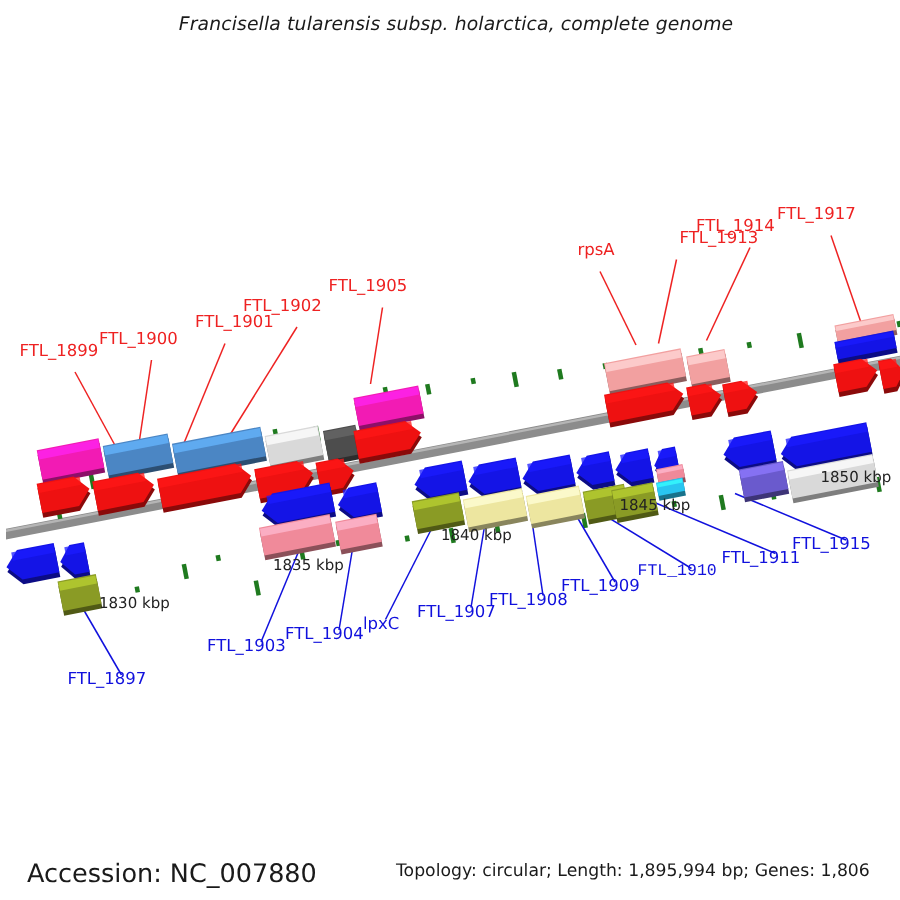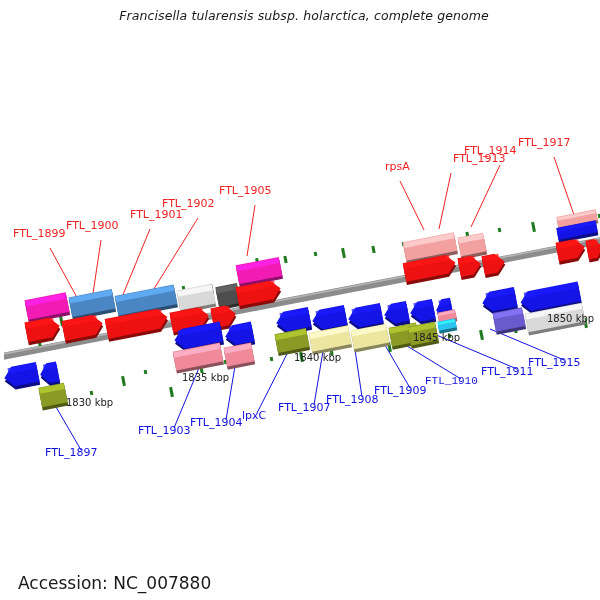--- a/index.html
+++ b/index.html
@@ -362,13 +362,14 @@
       <div class="lbl blue" style="left: 477px; top: 366px;">FTL_1911</div>
       <div class="lbl blue" style="left: 524px; top: 357px;">FTL_1915</div>
       <div class="lbl tick" style="left: 62px; top: 397px;">1830 kbp</div>
       <div class="lbl tick" style="left: 178px; top: 372px;">1835 kbp</div>
       <div class="lbl tick" style="left: 290px; top: 352px;">1840 kbp</div>
       <div class="lbl tick" style="left: 409px; top: 332px;">1845 kbp</div>
       <div class="lbl tick" style="left: 527px; top: 313px; margin-left: 16px;">1850 kbp</div>
     </div>
 
   <div id="footer-left">Accession: NC_007880</div>
+  <div id="footer-right">Topology: circular; Length: 1,895,994 bp; Genes: 1,806</div>
 </div>
 
 </body></html>

